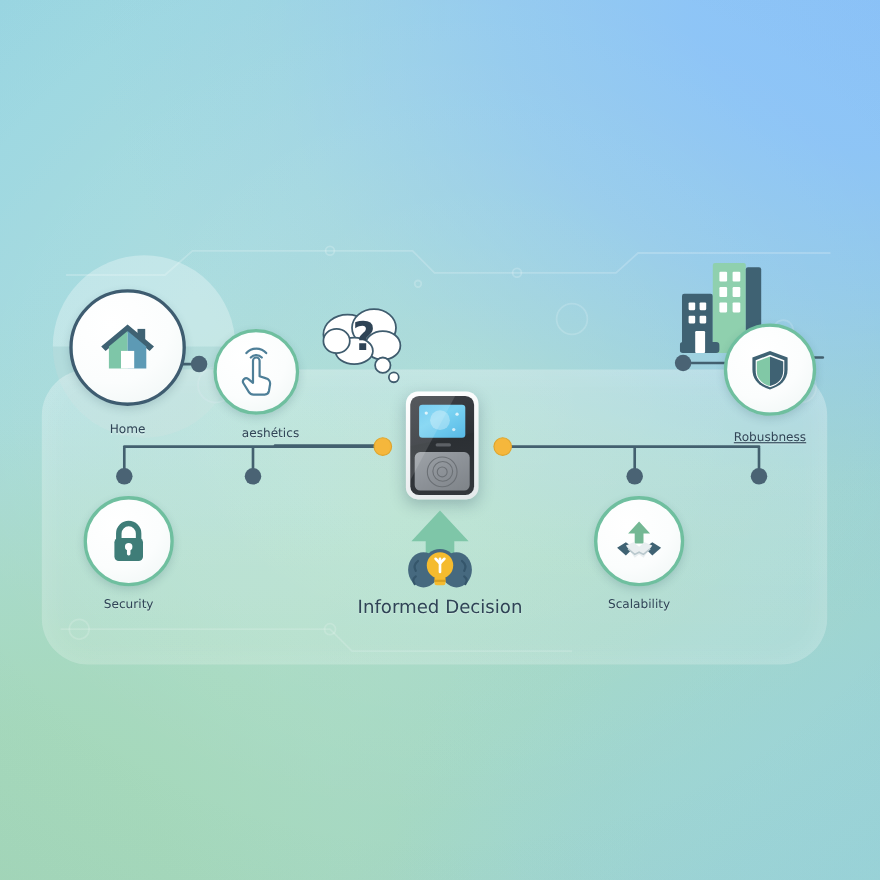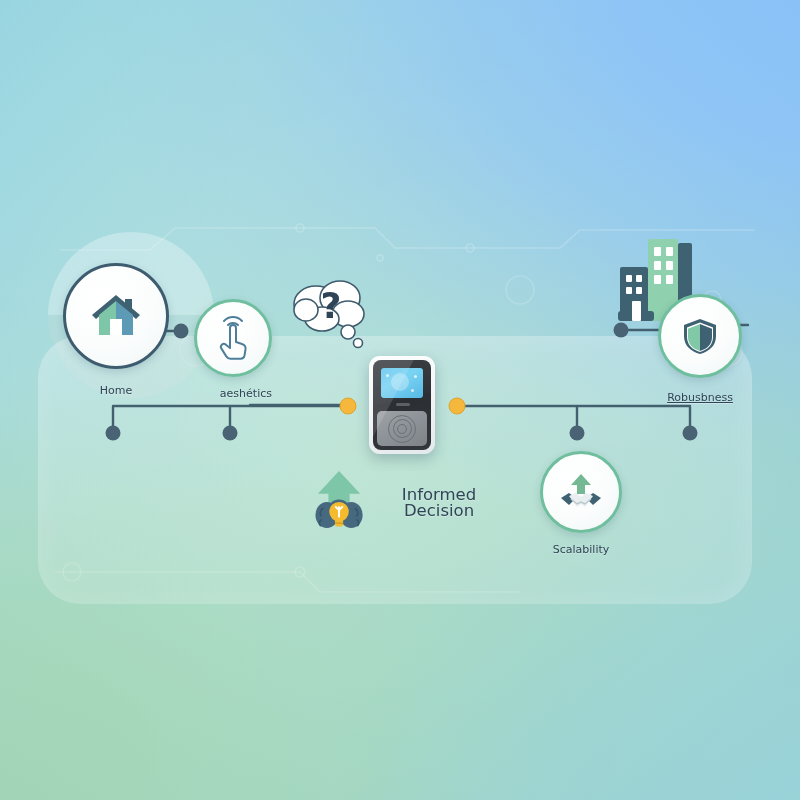--- a/index.html
+++ b/index.html
@@ -150,21 +150,21 @@
   #device-pad .ring2{width:17px;height:17px;border-radius:50%;border:1.6px solid #6b7075;display:flex;align-items:center;justify-content:center;}
   #device-pad .ring3{width:8px;height:8px;border-radius:50%;border:1.6px solid #6b7075;}
   #device-gloss{
     position:absolute;left:0;top:0;width:100%;height:100%;
     background:linear-gradient(118deg,rgba(255,255,255,.13) 0%,rgba(255,255,255,.13) 38%,rgba(255,255,255,0) 39%);
     pointer-events:none;
   }
   
   #thought{position:absolute;left:286px;top:272px;width:96px;height:80px;}
   
-  #informed{position:absolute;left:300px;top:462px;width:200px;display:flex;flex-direction:row;align-items:center;}
+  #informed{position:absolute;left:300px;top:462px;width:200px;display:flex;flex-direction:column;align-items:center;}
   #informed .label{
     margin-top:2px;font-size:16.5px;color:#2f4456;font-weight:400;
   }
   
   #buildings{position:absolute;left:618px;top:233px;}
 </style>
 </head>
 <body>
 
 <div id="stage">
@@ -289,20 +289,31 @@
         <g fill="none" stroke="#4e7f98" stroke-width="2" stroke-linecap="round">
           <path d="M18 10 a7 7 0 0 1 10 0"></path>
           <path d="M14 6 a12 12 0 0 1 18 0"></path>
         </g>
         <path d="M20 13 a3 3 0 0 1 6 0 v14 l6 2 a5 5 0 0 1 3.5 5.5 l-1 6 a4 4 0 0 1 -4 3.2 h-10 a5 5 0 0 1 -4.2 -2.3 l-5 -8 a3 3 0 0 1 4.3 -4 l4.4 3.6 Z" fill="#ffffff" stroke="#4e7f98" stroke-width="2" stroke-linejoin="round"></path>
       </svg>
     </div>
     <div class="label">aeshétics</div>
   </div>
 
+  <div class="node" id="node-security">
+    <div class="disc green-ring">
+      <svg width="44" height="44" viewBox="0 0 44 44">
+        <path d="M13 20 v-5 a9 9 0 0 1 18 0 v5" fill="none" stroke="#3f7d78" stroke-width="5" stroke-linecap="round"></path>
+        <rect x="9" y="19" width="26" height="21" rx="4" fill="#3f7d78"></rect>
+        <circle cx="22" cy="27" r="3.4" fill="#ffffff"></circle>
+        <rect x="20.4" y="28" width="3.2" height="7" rx="1.5" fill="#ffffff"></rect>
+      </svg>
+    </div>
+    <div class="label">Security</div>
+  </div>
 
 
 
   <div class="node" id="node-robustness">
     <div class="disc green-ring">
       <svg width="46" height="46" viewBox="0 0 46 46">
         <path d="M23 6 L39 12 v11 c0 10 -7 15.5 -16 18 -9 -2.5 -16 -8 -16 -18 V12 Z" fill="#3f6273"></path>
         <path d="M23 9.5 L36 14.6 v9.2 c0 8.4 -5.6 13 -13 15.2 -7.4 -2.2 -13 -6.8 -13 -15.2 v-9.2 Z" fill="#ffffff"></path>
         <path d="M23 11 L35 15.7 v8.4 c0 7.6 -5 11.9 -12 13.9 Z" fill="#3f6273"></path>
         <path d="M23 11 L11 15.7 v8.4 c0 7.6 5 11.9 12 13.9 Z" fill="#81c8a6"></path>

